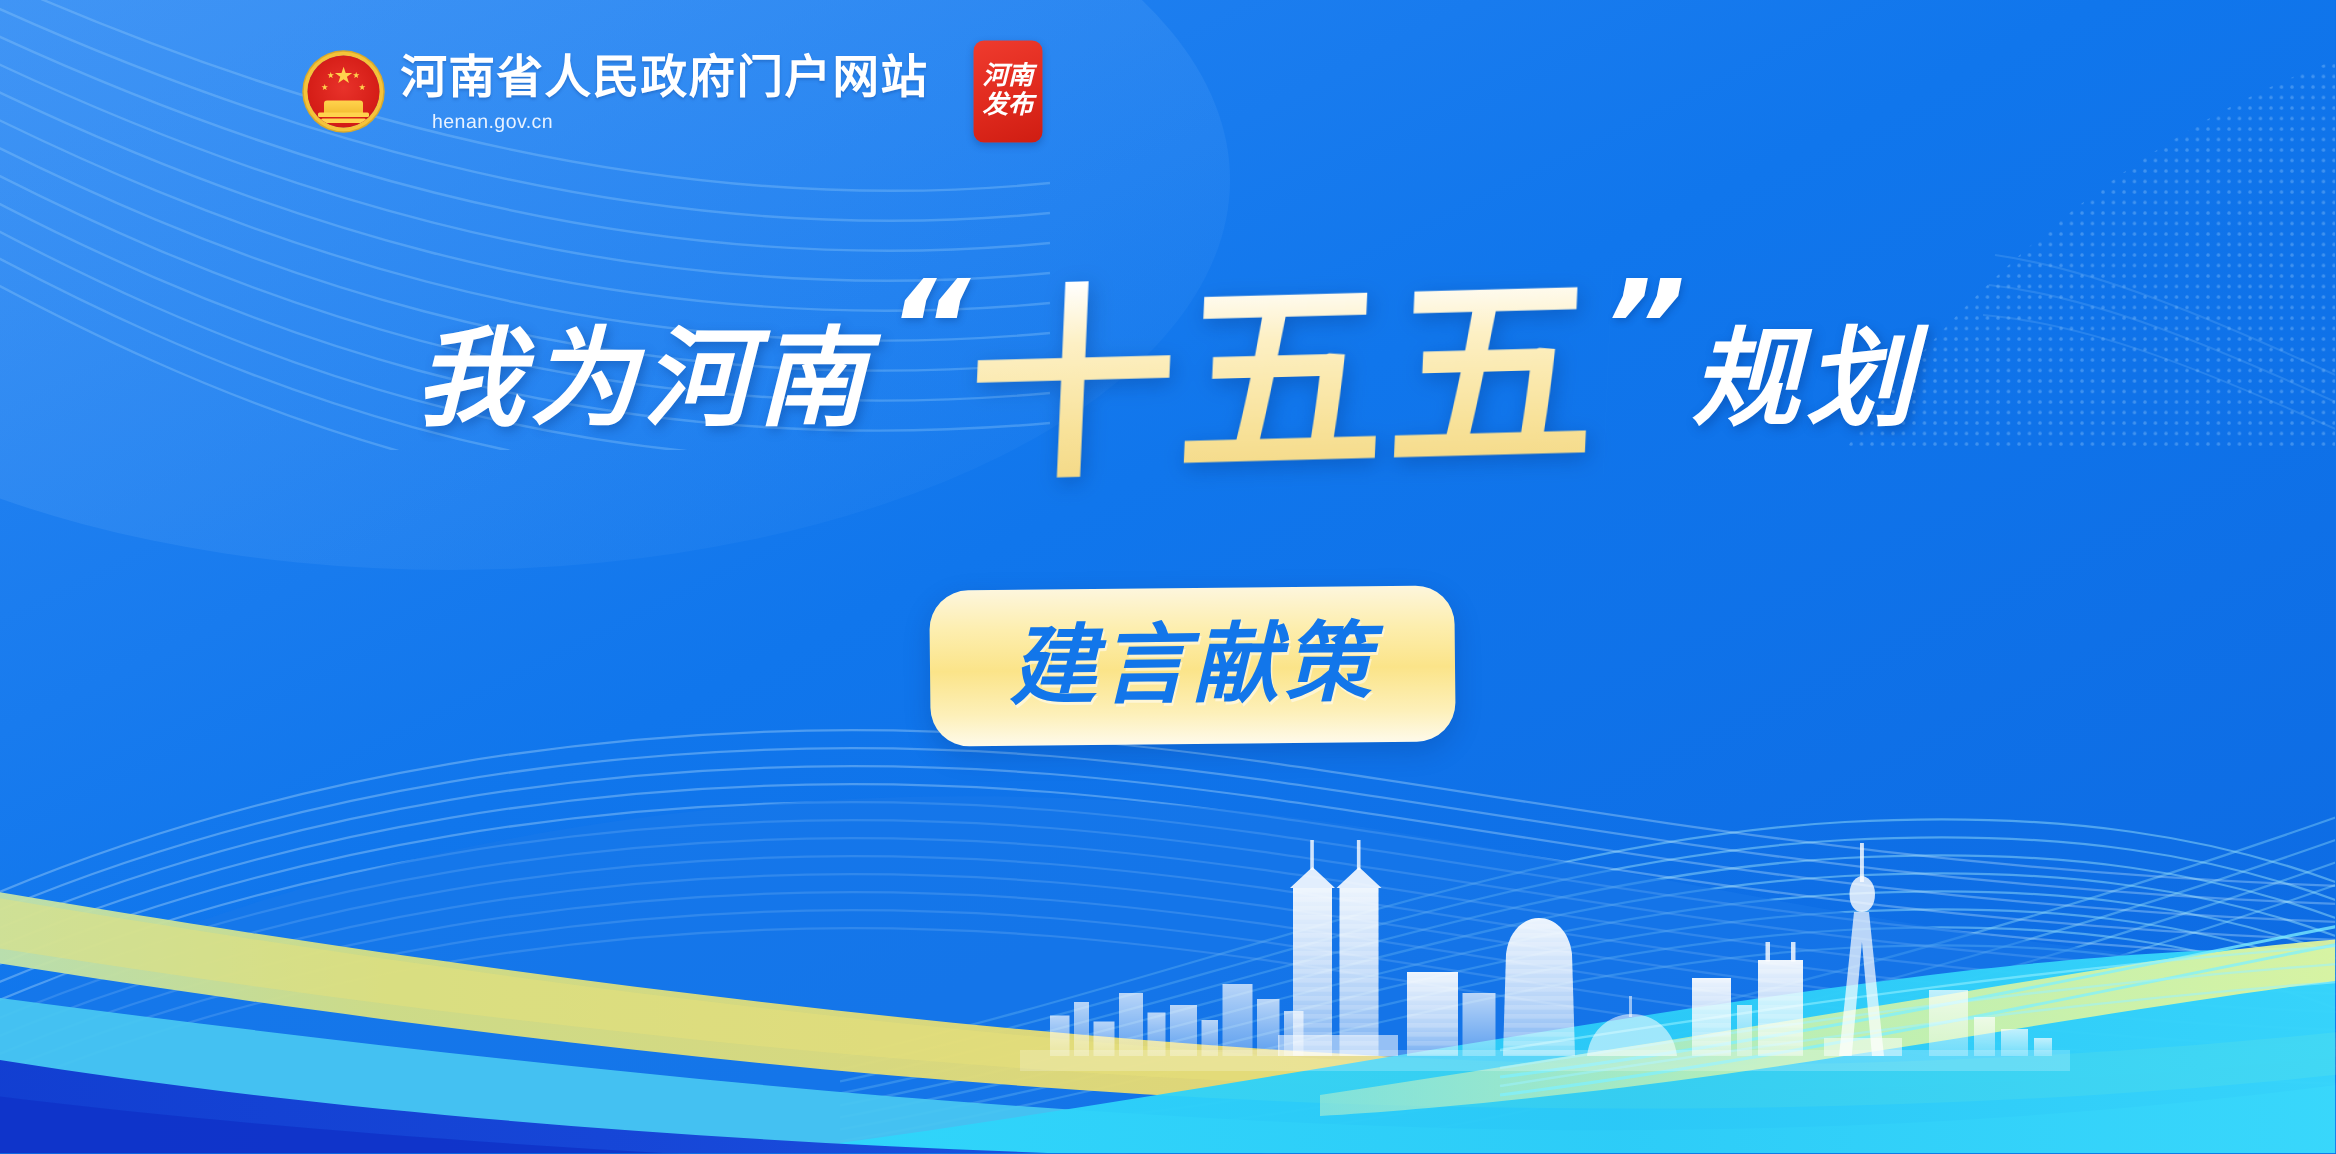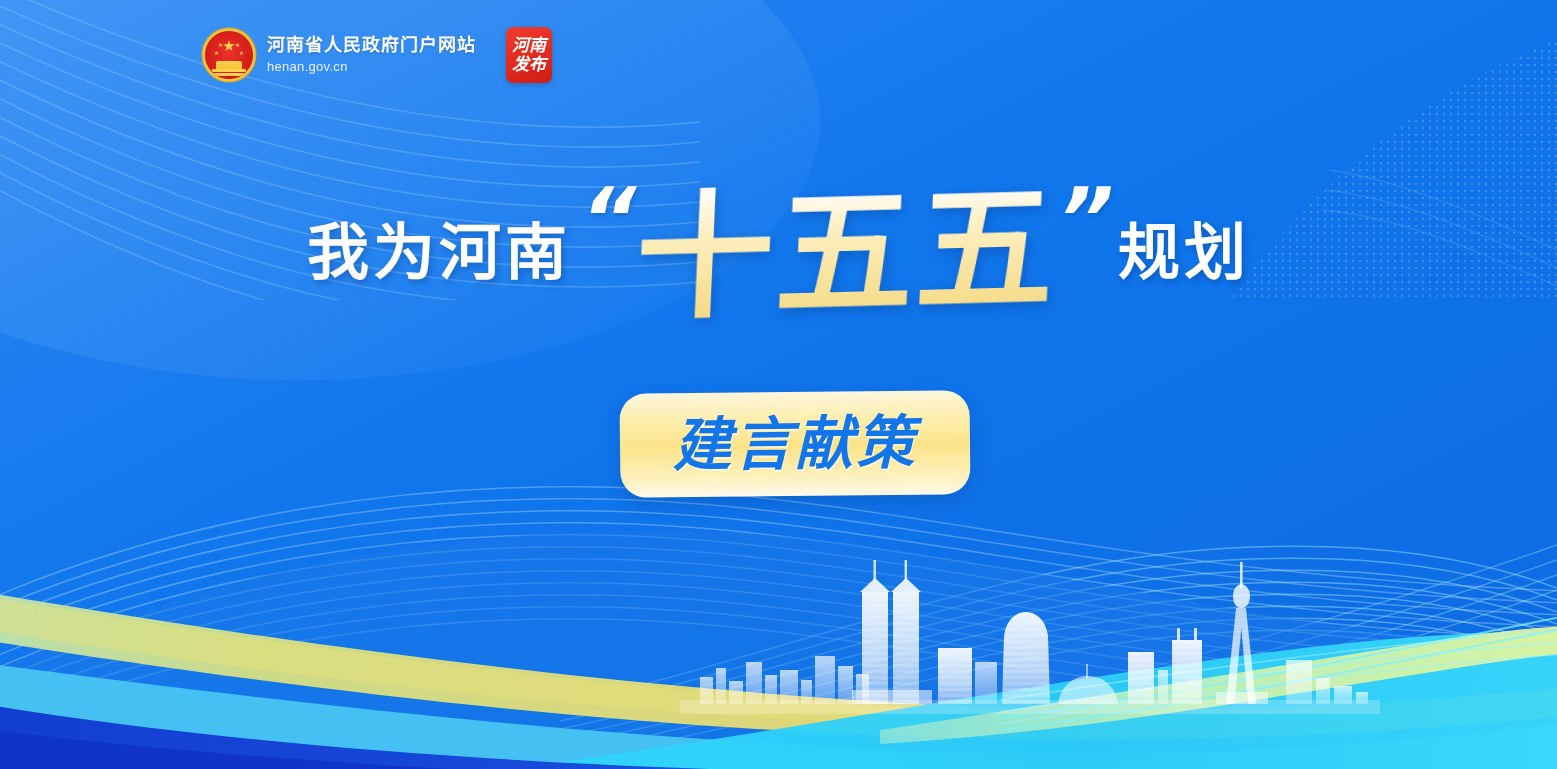--- a/index.html
+++ b/index.html
@@ -42,45 +42,45 @@
   .emblem .gate:after{
     content:"";position:absolute;left:50%;transform:translateX(-50%);
     bottom:0;width:34px;height:3px;background:#ffd34d;border-radius:1px;
   }
   .emblem .base{
     position:absolute;left:50%;bottom:3px;transform:translateX(-50%);
     width:30px;height:3px;background:#ffd34d;border-radius:1px;
   }
   .header-text{display:flex;flex-direction:column;justify-content:center;}
   .site-name{
-    color:#ffffff;font-size:18px;font-weight:bold;letter-spacing:1px;
+    color:#ffffff;font-size:31px;font-weight:bold;letter-spacing:1px;
     line-height:1.15;white-space:nowrap;
     text-shadow:0 1px 2px rgba(0,40,110,.25);
   }
   .site-url{
-    color:#e8f2ff;font-size:13px;line-height:1.2;margin-top:3px;letter-spacing:.3px;
+    color:#e8f2ff;font-size:13px;line-height:1.2;margin-top:3px;letter-spacing:.3px;margin-left:21px;
   }
   .release-badge{
-    margin-left:16px;width:46px;height:56px;border-radius:7px;flex:0 0 46px;
+    margin-left:16px;width:46px;height:68px;border-radius:7px;flex:0 0 46px;
     background:linear-gradient(160deg,#ef3b2e 0%,#e02a1e 55%,#cf1d12 100%);
     display:flex;flex-direction:column;align-items:center;justify-content:center;
     color:#fff;font-family:"DejaVu Serif","Liberation Serif",serif;
     font-weight:bold;font-size:17px;line-height:1.12;font-style:italic;
     box-shadow:0 2px 5px rgba(0,30,90,.25);
   }
 
   
   .headline{
     position:absolute;left:0;right:0;top:118px;height:270px;
     display:flex;align-items:center;justify-content:center;z-index:30;
     pointer-events:none;
   }
   .hl-left,.hl-right{
-    color:#ffffff;font-weight:bold;
-    font-size:62px;letter-spacing:4px;line-height:1;
+    color:#ffffff;font-weight:bold;font-style:italic;
+    font-size:72px;letter-spacing:4px;line-height:1;
     text-shadow:2px 3px 7px rgba(0,45,120,.35);
     white-space:nowrap;
   }
   .hl-left{margin-right:6px;}
   .hl-right{margin-left:0;}
   .hl-center{
     position:relative;display:flex;align-items:flex-start;
     padding:0 4px;
   }
   .quote{

